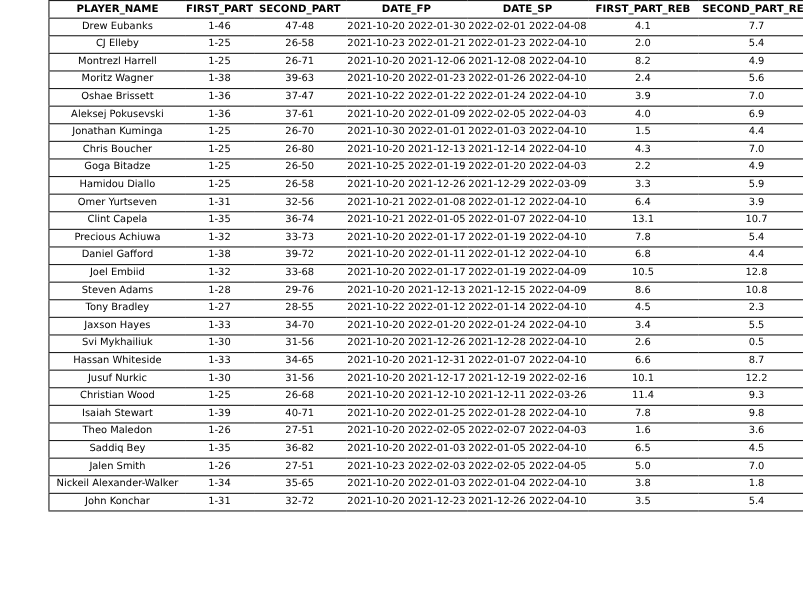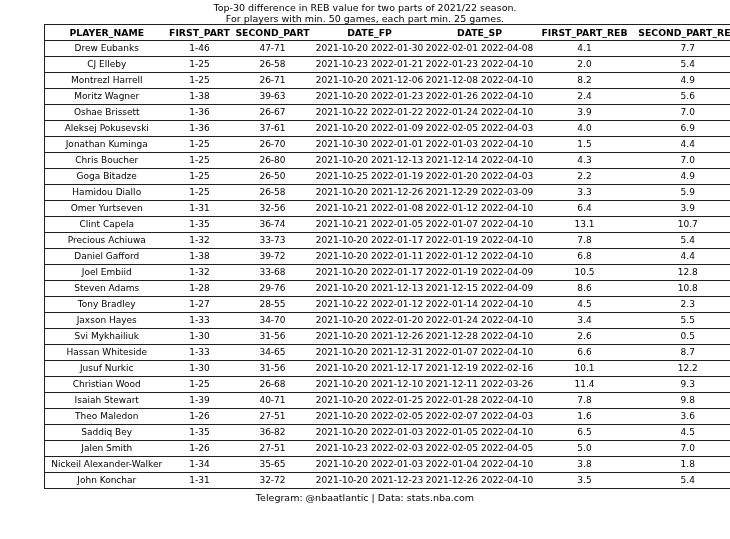--- a/index.html
+++ b/index.html
@@ -32,24 +32,20 @@
   col.c-datesp { width: 110px; }
   col.c-fpreb  { width: 100px; }
   col.c-spreb  { width: 107px; }
   col.c-diff   { width: 33px; }
   .footer-credit { text-align: center; font-size: 9.5px; padding-top: 3px; }
 </style>
 </head>
 <body>
 
 <div class="figure">
-  <div class="title-block">
-    <div class="title-line">Top-30 difference in REB value for two parts of 2021/22 season.</div>
-    <div class="title-line">For players with min. 50 games, each part min. 25 games.</div>
-  </div>
 
   <table class="stats">
     <colgroup>
       <col class="c-player">
         <col class="c-fp">
         <col class="c-sp">
       <col class="c-datefp">
         <col class="c-datesp">
       <col class="c-fpreb">
         <col class="c-spreb">
@@ -64,21 +60,21 @@
           <th>DATE_SP</th>
           <th>FIRST_PART_REB</th>
           <th>SECOND_PART_REB</th>
           <th>DIFF</th>
         </tr>
     </thead>
     <tbody id="body-rows">
         <tr>
           <td>Drew Eubanks</td>
           <td>1-46</td>
-          <td>47-71</td>
+          <td>47-48</td>
           <td>2021-10-20 2022-01-30</td>
           <td>2022-02-01 2022-04-08</td>
           <td>4.1</td>
           <td>7.7</td>
           <td class="diff-cell" style="background-color: rgb(217, 118, 90);">3.6</td>
         </tr>
         <tr>
           <td>CJ Elleby</td>
           <td>1-25</td>
           <td>26-58</td>
@@ -104,21 +100,21 @@
           <td>39-63</td>
           <td>2021-10-20 2022-01-23</td>
           <td>2022-01-26 2022-04-10</td>
           <td>2.4</td>
           <td>5.6</td>
           <td class="diff-cell" style="background-color: rgb(217, 118, 90); font-family: Liberation Serif, serif;">3.2</td>
         </tr>
         <tr>
           <td>Oshae Brissett</td>
           <td>1-36</td>
-          <td>26-67</td>
+          <td>37-47</td>
           <td>2021-10-22 2022-01-22</td>
           <td>2022-01-24 2022-04-10</td>
           <td>3.9</td>
           <td>7.0</td>
           <td class="diff-cell" style="background-color: #c4b5fd;">3.1</td>
         </tr>
         <tr>
           <td>Aleksej Pokusevski</td>
           <td>1-36</td>
           <td>37-61</td>
@@ -344,14 +340,13 @@
           <td>32-72</td>
           <td>2021-10-20 2021-12-23</td>
           <td>2021-12-26 2022-04-10</td>
           <td>3.5</td>
           <td>5.4</td>
           <td class="diff-cell" style="background-color: #7dd3fc;">1.9</td>
         </tr>
       </tbody>
   </table>
 
-  <div class="footer-credit">Telegram: @nbaatlantic | Data: stats.nba.com</div>
 </div>
 
 </body></html>

